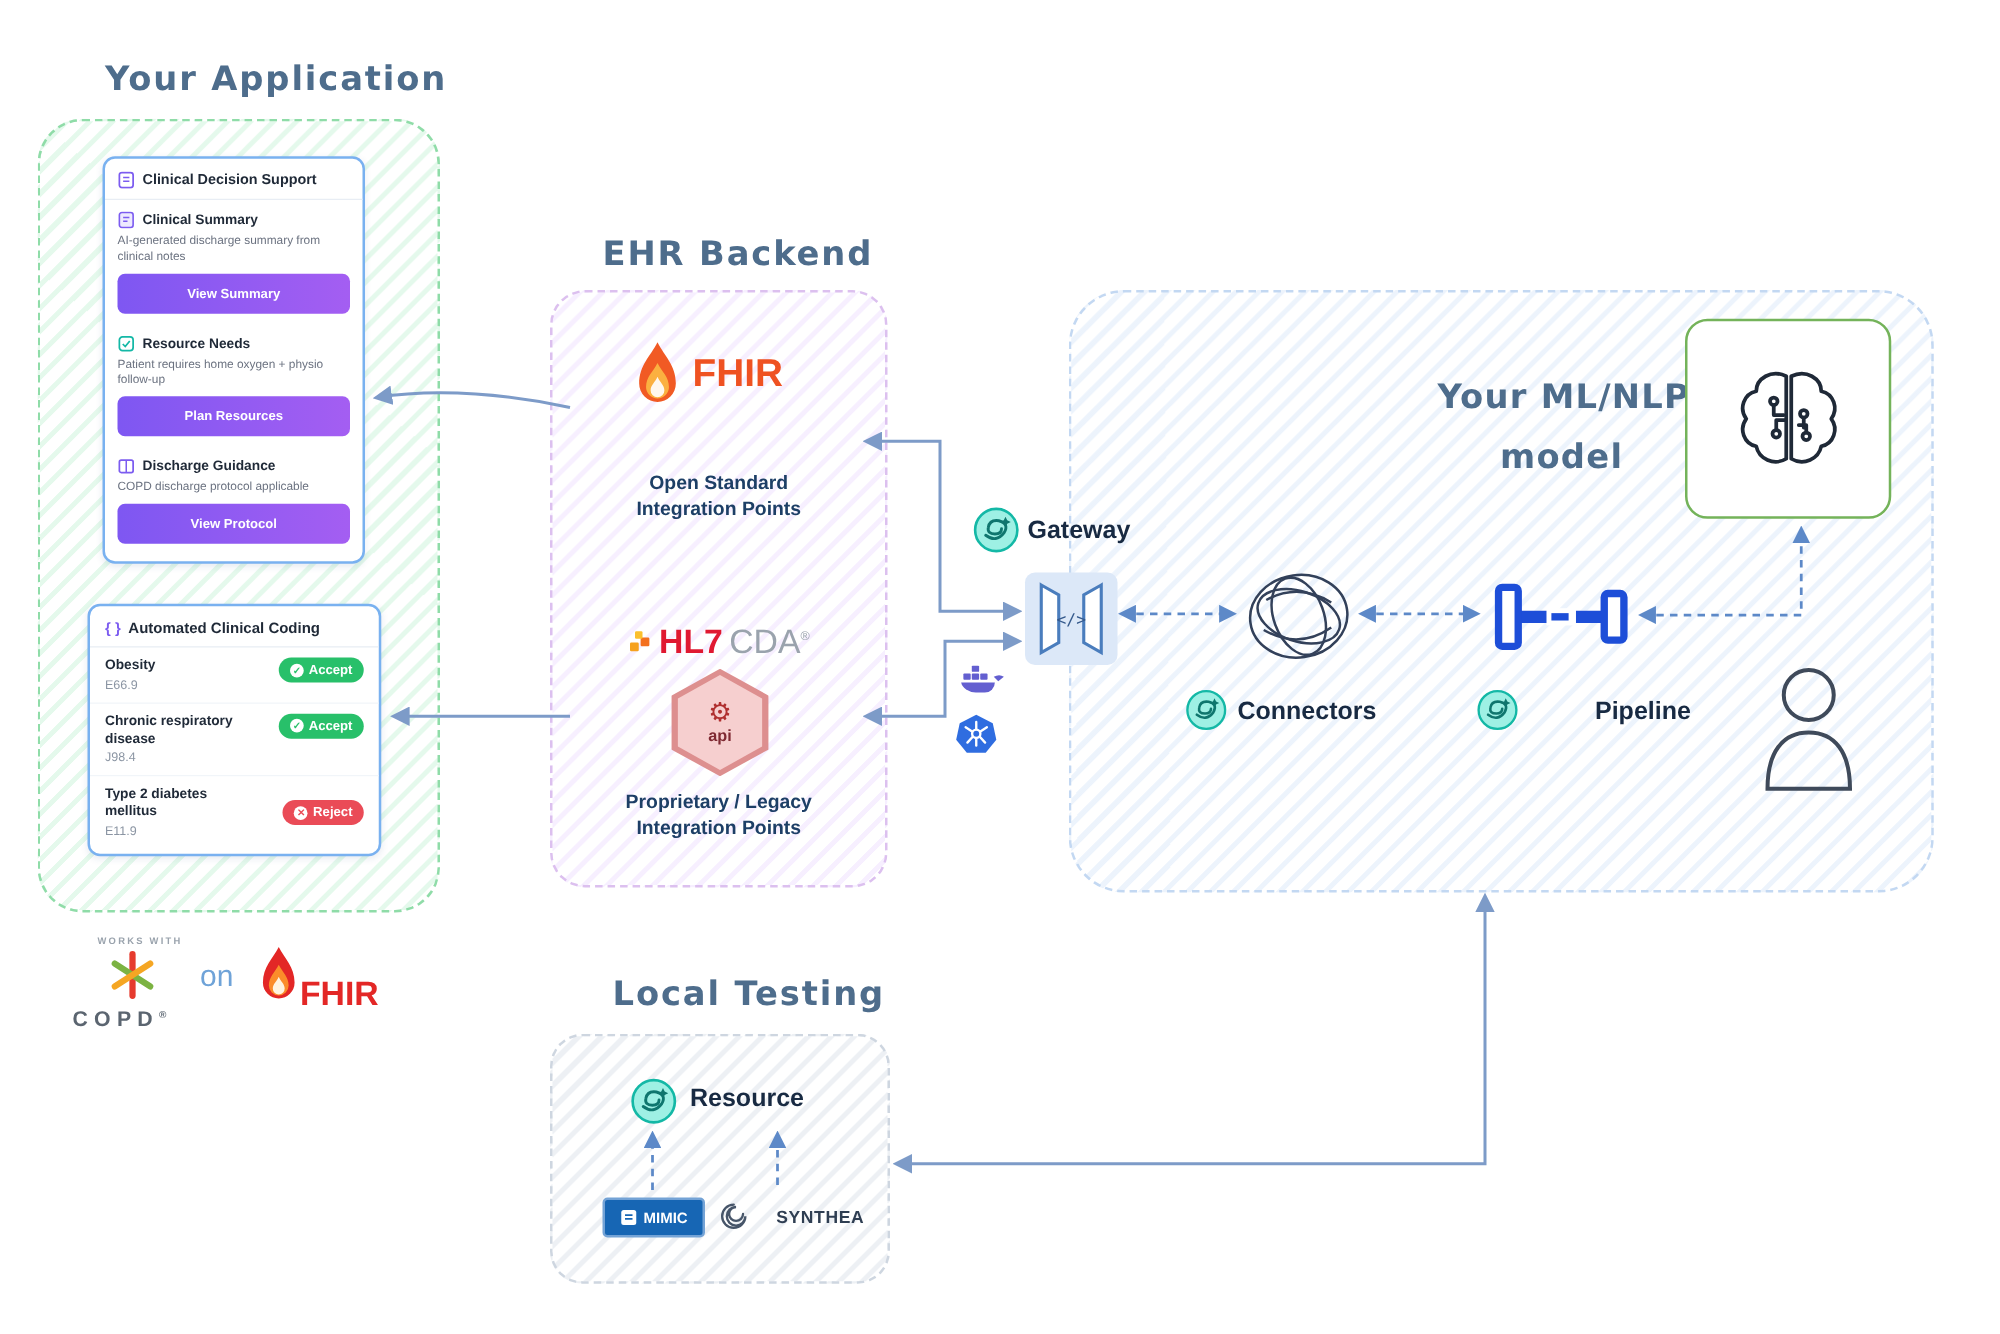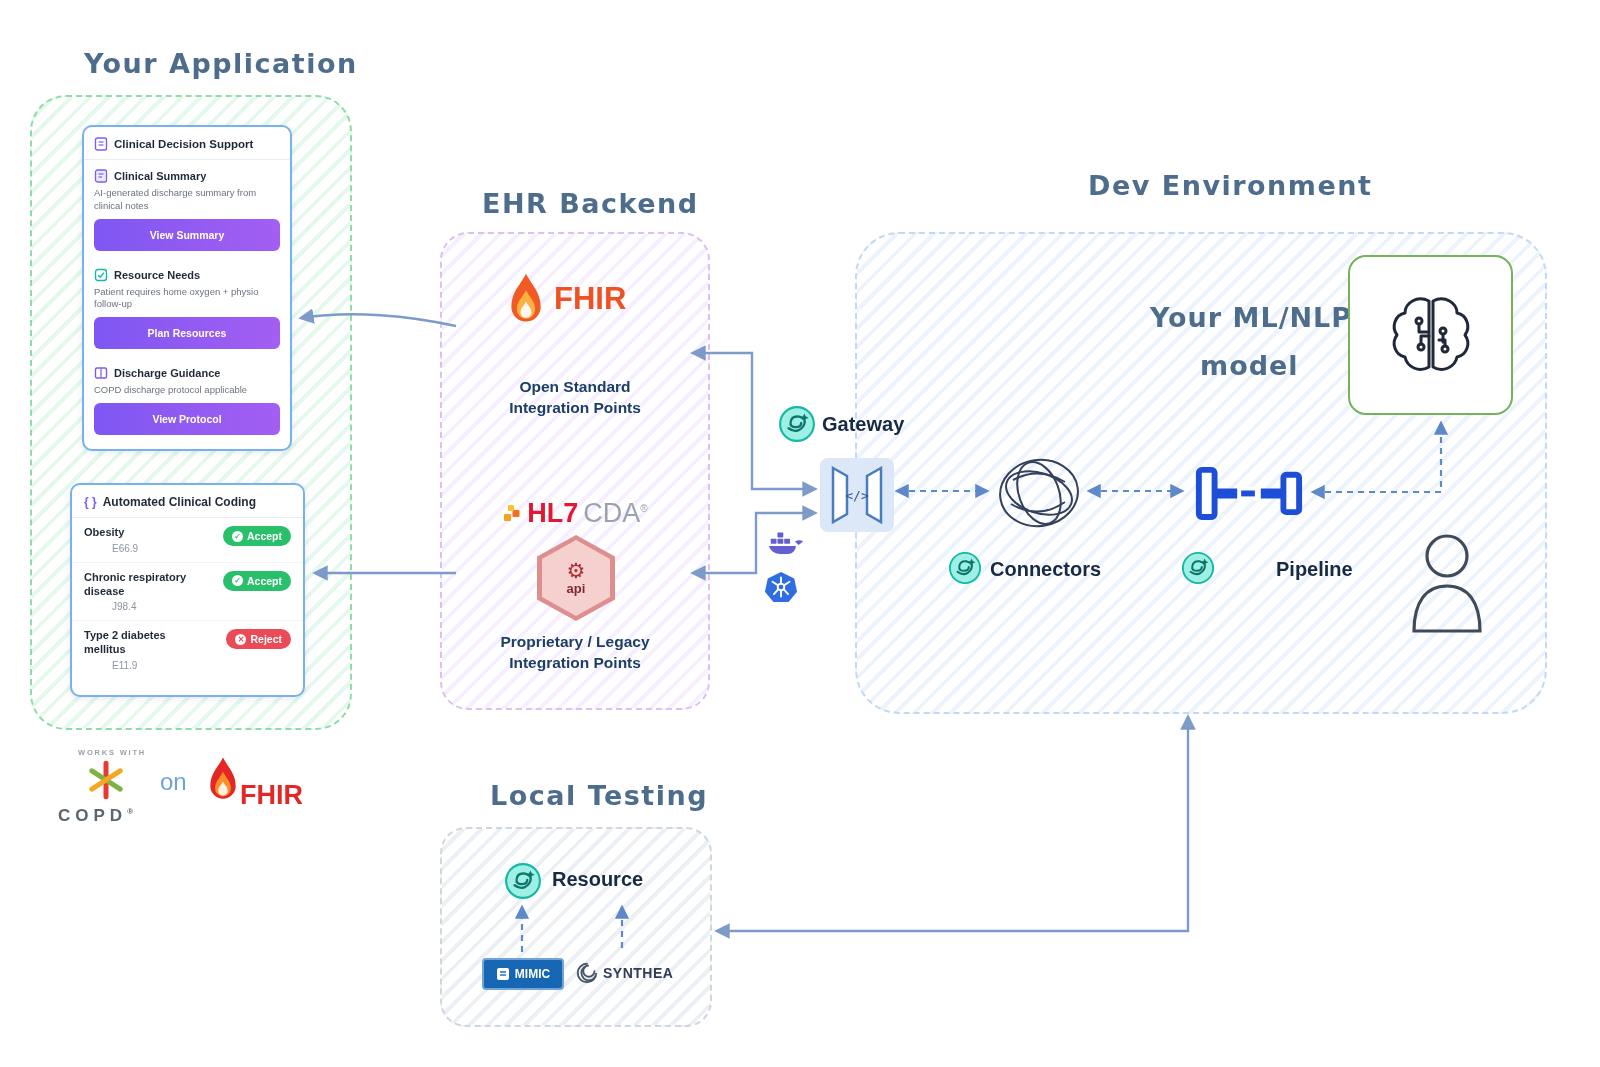--- a/index.html
+++ b/index.html
@@ -27,21 +27,21 @@
   .cds-sec { padding:9px 10px 4px 10px; }
   .sec-head { display:flex; align-items:center; gap:6px; }
   .sec-title { font-size:11px; font-weight:bold; color:#1f2937; }
   .sec-desc { font-size:9.5px; color:#6b7280; line-height:1.35; margin:4px 0 6px 0; }
   .pbtn { display:block; width:100%; border:none; cursor:pointer; height:32px; border-radius:6px;
           background:linear-gradient(90deg,#7e57f2,#a45ef2); color:#fff; font-size:10.5px; font-weight:bold;
           font-family:"Liberation Sans",sans-serif; margin-bottom:4px; }
 
   .code-row { display:flex; justify-content:space-between; align-items:flex-start; padding:8px 12px; border-top:1px solid #f1f5f9; }
   .code-name { font-size:11px; font-weight:bold; color:#1f2937; line-height:1.25; max-width:125px; }
-  .code-id { font-size:10px; color:#8b95a3; margin-top:3px;margin-left:28px; }
+  .code-id { font-size:10px; color:#8b95a3; margin-top:3px; }
   .pill { display:inline-flex; align-items:center; gap:4px; border-radius:999px; padding:4px 9px;
           color:#fff; font-size:10.5px; font-weight:bold; cursor:pointer; }
   .pill.accept { background:#28c06a; }
   .pill.reject { background:#ea4b57; }
   .pill-dot { display:inline-flex; align-items:center; justify-content:center; width:11px; height:11px;
               border-radius:50%; background:#fff; font-size:8px; }
   .pill.accept .pill-dot { color:#28c06a; }
   .pill.reject .pill-dot { color:#ea4b57; }
 
   .mini-icon { display:inline-flex; width:14px; height:14px; flex:0 0 auto; }
@@ -67,40 +67,39 @@
 
   .model-text { position:absolute; font-family:"DejaVu Sans",sans-serif; font-size:27px; color:#4e6d8c;
                 letter-spacing:1px; font-weight:600; }
 
   .brain-box { position:absolute; left:1348px; top:255px; width:165px; height:160px; background:#fff;
                border:2.5px solid #74b35a; border-radius:18px; display:flex; align-items:center; justify-content:center; z-index:6; }
 
   .mimic-btn { position:absolute; left:482px; top:958px; width:82px; height:32px; background:#1766b4;
                border:2px solid #74a3d6; border-radius:4px; display:flex; align-items:center; justify-content:center;
                gap:5px; color:#fff; font-size:12px; font-weight:bold; cursor:pointer; z-index:6; }
-  .synthea { position:absolute; left:574px; top:960px; display:flex; align-items:center; gap:3px; z-index:6; }
+  .synthea { position:absolute; left:574px; top:960px; display:flex; align-items:center; gap:21px; z-index:6; }
   .synthea-text { font-size:14px; font-weight:bold; color:#2f3e52; letter-spacing:0.5px; }
 
   .works-with { position:absolute; left:78px; top:748px; font-size:7.5px; font-weight:bold; color:#9aa3ad; letter-spacing:1.8px; }
   .smart-text { position:absolute; left:58px; top:806px; font-size:17px; font-weight:600; color:#5b6570; letter-spacing:5px; }
   .smart-text sup { font-size:8px; letter-spacing:0; }
   .on-text { position:absolute; left:160px; top:768px; font-size:24px; color:#6fa3d8; font-weight:500; }
   .fhir-bottom-text { position:absolute; left:240px; top:780px; font-size:27px; font-weight:bold; color:#e32726; }
 
   svg { display:block; }
   .arrows { position:absolute; left:0; top:0; width:1600px; height:1067px; pointer-events:none; z-index:5; }
 </style>
 </head>
 <body>
 
 <div class="stage">
 
   <div class="heading" style="left:84px; top:48px;">Your Application</div>
   <div class="heading" style="left:482px; top:188px;">EHR Backend</div>
-  <div class="heading" style="left:1088px; top:170px;">Dev Environment</div>
   <div class="heading" style="left:490px; top:780px;">Local Testing</div>
 
   <div class="zone zone-app"></div>
   <div class="zone zone-ehr"></div>
   <div class="zone zone-dev"></div>
   <div class="zone zone-local"></div>
 
   <svg class="arrows">
     <defs>
       <marker id="mS" viewBox="0 0 10 10" refX="7.5" refY="5" markerWidth="6.5" markerHeight="6.5" orient="auto-start-reverse">
@@ -203,21 +202,21 @@
       <div class="code-info">
         <div class="code-name">Chronic respiratory disease</div>
         <div class="code-id">J98.4</div>
       </div>
       <span class="pill accept">
           <span class="pill-dot">✓</span>
           <span>Accept</span>
         </span>
     </div>
 
-    <div class="code-row" style="padding-bottom:24px;">
+    <div class="code-row" style="padding-bottom:12px;align-items:center;">
       <div class="code-info">
         <div class="code-name">Type 2 diabetes mellitus</div>
         <div class="code-id">E11.9</div>
       </div>
       <span class="pill reject">
           <span class="pill-dot">✕</span>
           <span>Reject</span>
         </span>
     </div>
   </div>

